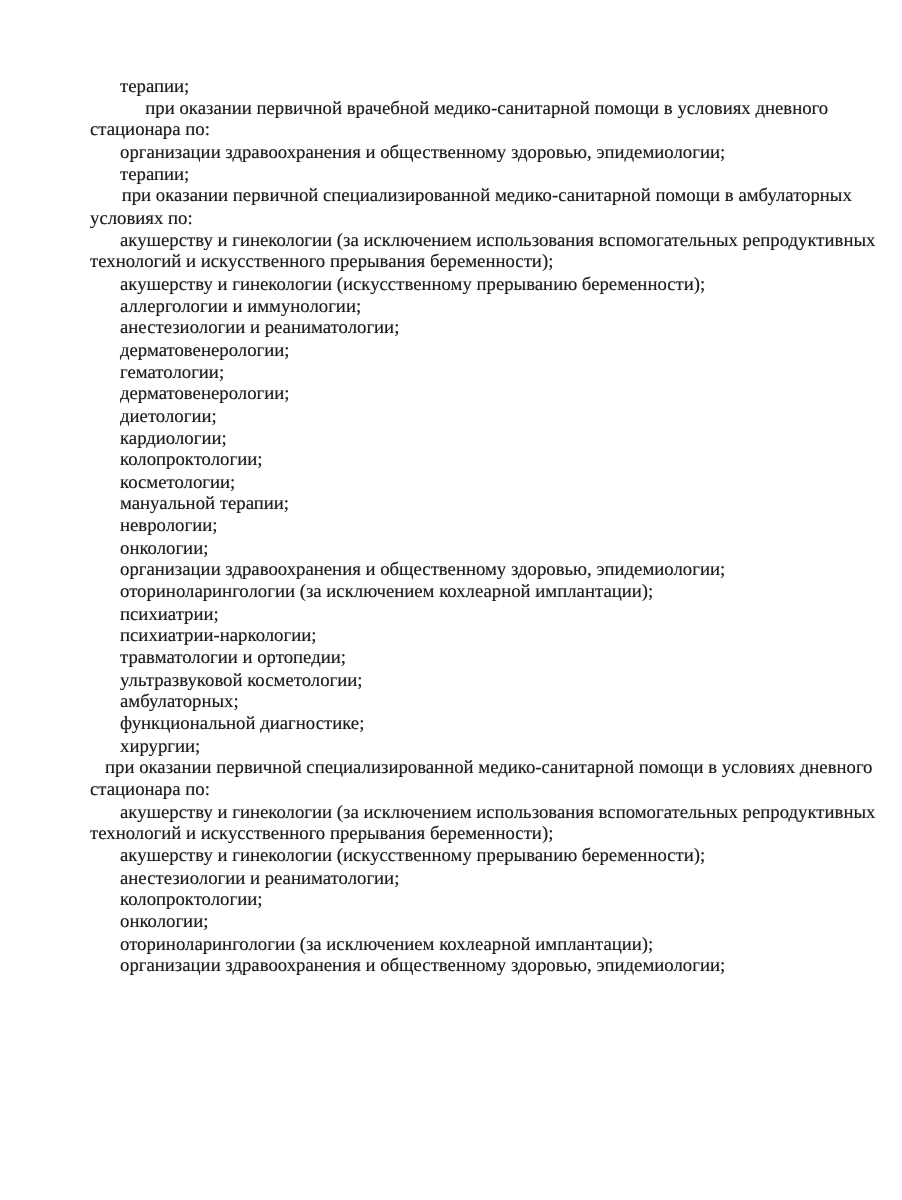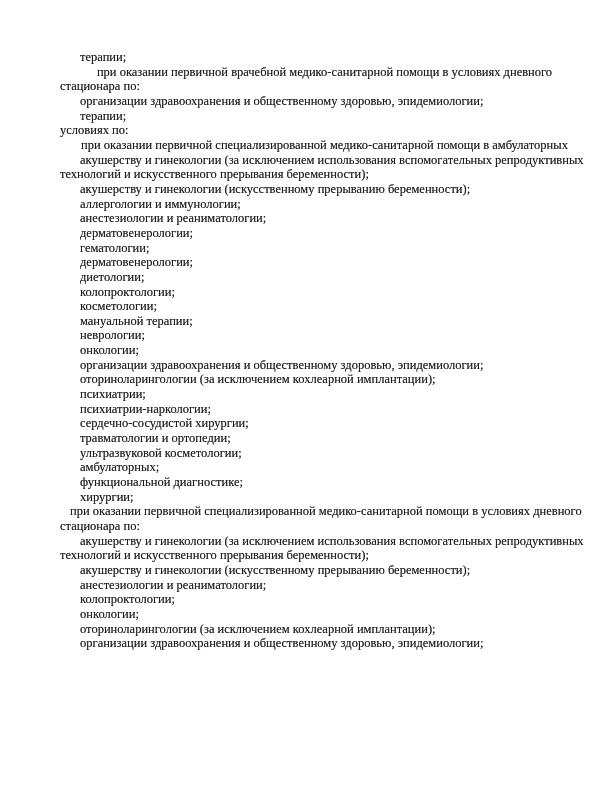--- a/index.html
+++ b/index.html
@@ -36,41 +36,41 @@
 </head>
 <body>
 
 <div class="page">
   <div>
       <div class="line item">терапии;</div>
       <div class="line para">при оказании первичной врачебной медико-санитарной помощи в условиях дневного</div>
       <div class="line wrap">стационара по:</div>
       <div class="line item">организации здравоохранения и общественному здоровью, эпидемиологии;</div>
       <div class="line item">терапии;</div>
+      <div class="line para">при оказании первичной специализированной медико-санитарной помощи в амбулаторных</div>
       <div class="line wrap">условиях по:</div>
-      <div class="line para">при оказании первичной специализированной медико-санитарной помощи в амбулаторных</div>
       <div class="line item">акушерству и гинекологии (за исключением использования вспомогательных репродуктивных</div>
       <div class="line wrap">технологий и искусственного прерывания беременности);</div>
       <div class="line item">акушерству и гинекологии (искусственному прерыванию беременности);</div>
       <div class="line item">аллергологии и иммунологии;</div>
       <div class="line item">анестезиологии и реаниматологии;</div>
       <div class="line item">дерматовенерологии;</div>
       <div class="line item">гематологии;</div>
       <div class="line item">дерматовенерологии;</div>
       <div class="line item">диетологии;</div>
+      <div class="line item">кардиологии;</div>
       <div class="line item">колопроктологии;</div>
       <div class="line item">косметологии;</div>
       <div class="line item">мануальной терапии;</div>
       <div class="line item">неврологии;</div>
       <div class="line item">онкологии;</div>
       <div class="line item">организации здравоохранения и общественному здоровью, эпидемиологии;</div>
       <div class="line item">оториноларингологии (за исключением кохлеарной имплантации);</div>
       <div class="line item">психиатрии;</div>
       <div class="line item">психиатрии-наркологии;</div>
-      <div class="line item">сердечно-сосудистой хирургии;</div>
       <div class="line item">травматологии и ортопедии;</div>
       <div class="line item">ультразвуковой косметологии;</div>
       <div class="line item">амбулаторных;</div>
       <div class="line item">функциональной диагностике;</div>
       <div class="line item">хирургии;</div>
       <div class="line para">при оказании первичной специализированной медико-санитарной помощи в условиях дневного</div>
       <div class="line wrap">стационара по:</div>
       <div class="line item">акушерству и гинекологии (за исключением использования вспомогательных репродуктивных</div>
       <div class="line wrap">технологий и искусственного прерывания беременности);</div>
       <div class="line item">акушерству и гинекологии (искусственному прерыванию беременности);</div>

